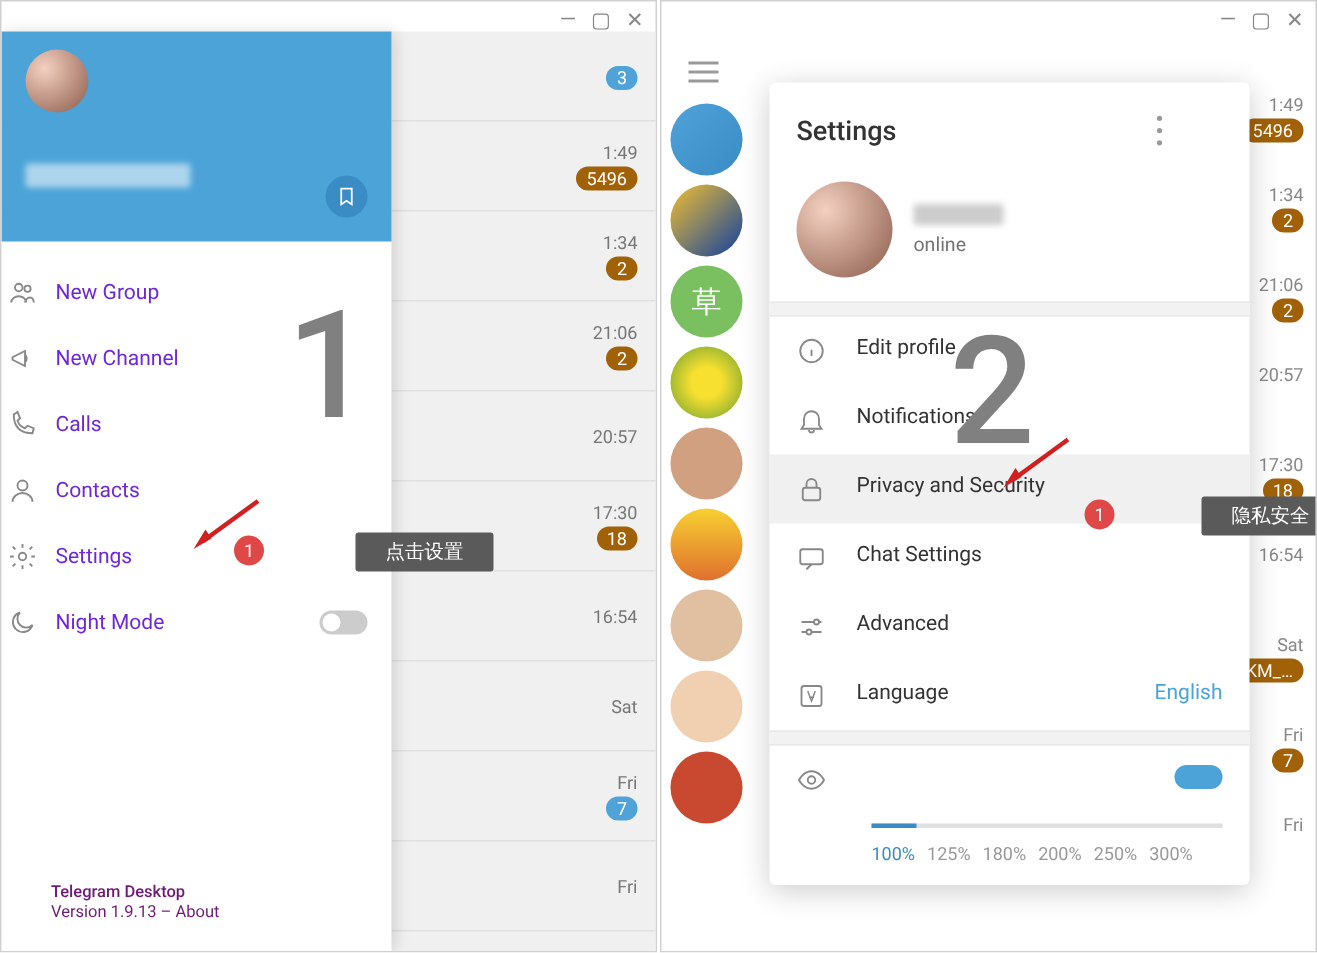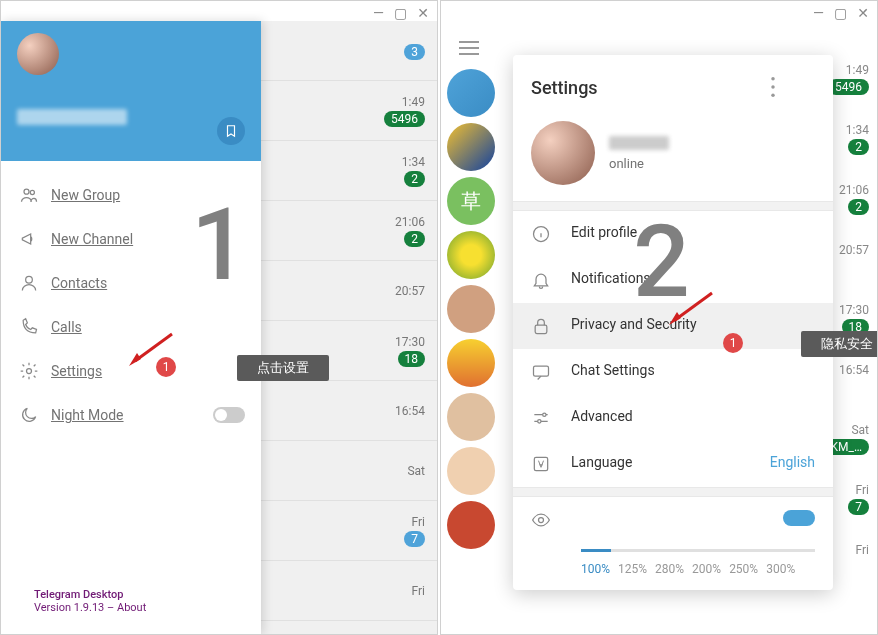--- a/index.html
+++ b/index.html
@@ -8,32 +8,32 @@
 .pane { width: 50%; height: 100%; position: relative; border: 1px solid #d0d0d0; background: #fff; overflow: hidden; }
 .pane + .pane { margin-left: 2px; }
 .window-controls { position: absolute; top: 4px; right: 8px; display: flex; gap: 10px; font-size: 14px; color: #888; z-index: 100; }
 .window-controls span { cursor: pointer; }
 
 
 .bg-chat { position: absolute; inset: 0; background: #f0f0f0; }
 .bg-chat-row { display: flex; justify-content: flex-end; align-items: center; padding: 2px 12px; color: #777; font-size: 13px; height: 60px; border-bottom: 1px solid #e0e0e0; }
 .bg-chat-row .txt { flex: 1; overflow: hidden; white-space: nowrap; text-overflow: ellipsis; color: #888; }
 .bg-chat-row .meta { display: flex; flex-direction: column; align-items: flex-end; font-size: 12px; }
-.badge { background: #15803d; color: #fff; border-radius: 12px; padding: 1px 7px; font-size: 12px; margin-top: 2px; min-width: 18px; text-align: center; }
+.badge { background: #a16207; color: #fff; border-radius: 12px; padding: 1px 7px; font-size: 12px; margin-top: 2px; min-width: 18px; text-align: center; }
 .badge.blue { background: #4fa3d9; }
 
 .sidebar { position: absolute; left: 0; top: 20px; width: 260px; height: calc(100% - 20px); background: #fff; box-shadow: 2px 0 10px rgba(0,0,0,0.15); z-index: 50; display: flex; flex-direction: column; }
 .sidebar-header { background: #4ba3d8; height: 140px; padding: 12px 16px; position: relative; }
 .avatar { width: 42px; height: 42px; border-radius: 50%; background: radial-gradient(circle at 30% 30%, #f4d0c0, #8a5a4a); display: inline-block; }
 .avatar.big { width: 64px; height: 64px; }
 .bookmark-circle { position: absolute; right: 16px; bottom: 16px; width: 28px; height: 28px; border-radius: 50%; background: #3a8cc4; display: flex; align-items: center; justify-content: center; }
 .bookmark-circle svg { width: 14px; height: 14px; stroke: #fff; fill: none; stroke-width: 2; }
 .name-blur { width: 110px; height: 16px; background: rgba(255,255,255,0.55); border-radius: 2px; filter: blur(2px); margin-top: 30px; }
 .sidebar-menu { flex: 1; padding-top: 12px; }
-.menu-item { display: flex; align-items: center; padding: 12px 18px; color: #737373; font-size: 14px; cursor: pointer; position: relative; text-decoration: underline; }
+.menu-item { display: flex; align-items: center; padding: 12px 4px; color: #6d28d9; font-size: 14px; cursor: pointer; position: relative; }
 .menu-item .icon { width: 32px; display: flex; align-items: center; justify-content: flex-start; }
 .menu-item svg { width: 20px; height: 20px; stroke: #888; fill: none; stroke-width: 1.5; }
 .toggle { position: absolute; right: 16px; width: 32px; height: 16px; background: #ccc; border-radius: 10px; }
 .toggle::after { content: ''; position: absolute; left: 2px; top: 2px; width: 12px; height: 12px; background: #fff; border-radius: 50%; }
 .toggle.on { background: #4ba3d8; }
 .toggle.on::after { left: auto; right: 2px; }
 .sidebar-footer { padding: 12px 33px 20px; color: #701a75; font-size: 11px; }
 .sidebar-footer .title { font-weight: 500; }
 
 .red-arrow { position: absolute; z-index: 70; pointer-events: none; }
@@ -183,33 +183,33 @@
             <span class="icon">
               <svg viewBox="0 0 24 24">
                 <path d="M4 11v2l10 5V6L4 11zM14 9a4 4 0 010 6"></path>
               </svg>
             </span>
             <span>New Channel</span>
           </div>
           <div class="menu-item">
             <span class="icon">
               <svg viewBox="0 0 24 24">
+                <path d="M5 4c0 10 5 15 15 15l1-4-5-2-2 2c-3-1-5-3-6-6l2-2-2-5-3 2z"></path>
+              </svg>
+            </span>
+            <span>Calls</span>
+          </div>
+          <div class="menu-item">
+            <span class="icon">
+              <svg viewBox="0 0 24 24">
                 <circle cx="12" cy="8" r="4"></circle>
                 <path d="M4 21c0-4 4-7 8-7s8 3 8 7"></path>
               </svg>
             </span>
             <span>Contacts</span>
-          </div>
-          <div class="menu-item">
-            <span class="icon">
-              <svg viewBox="0 0 24 24">
-                <path d="M5 4c0 10 5 15 15 15l1-4-5-2-2 2c-3-1-5-3-6-6l2-2-2-5-3 2z"></path>
-              </svg>
-            </span>
-            <span>Calls</span>
           </div>
           <div class="menu-item">
             <span class="icon">
               <svg viewBox="0 0 24 24">
                 <circle cx="12" cy="12" r="3"></circle>
                 <path d="M12 2v3M12 19v3M4.2 4.2l2.1 2.1M17.7 17.7l2.1 2.1M2 12h3M19 12h3M4.2 19.8l2.1-2.1M17.7 6.3l2.1-2.1"></path>
               </svg>
             </span>
             <span>Settings</span>
           </div>
@@ -387,21 +387,21 @@
               <path d="M2 12s3.5-7 10-7 10 7 10 7-3.5 7-10 7S2 12 2 12z"></path>
               <circle cx="12" cy="12" r="3"></circle>
             </svg>
           </span>
       <div class="toggle on" style="position:static; margin-left:auto;"></div>
     </div>
     <div class="scale-bar"></div>
     <div class="scale-row" id="scale-row">
           <span class="sel">100%</span>
           <span>125%</span>
-          <span>280%</span>
+          <span>180%</span>
           <span>200%</span>
           <span>250%</span>
           <span>300%</span>
         </div>
   </div>
 
   <div class="big-number" style="left:192px; top:202px;">2</div>
   <svg class="red-arrow" style="left:226px; top:289px;" width="50" height="40">
         <path d="M45 3 L8 30" stroke="#d02020" stroke-width="3" fill="none"></path>
         <polygon points="2,35 14,28 10,22" fill="#d02020"></polygon>

